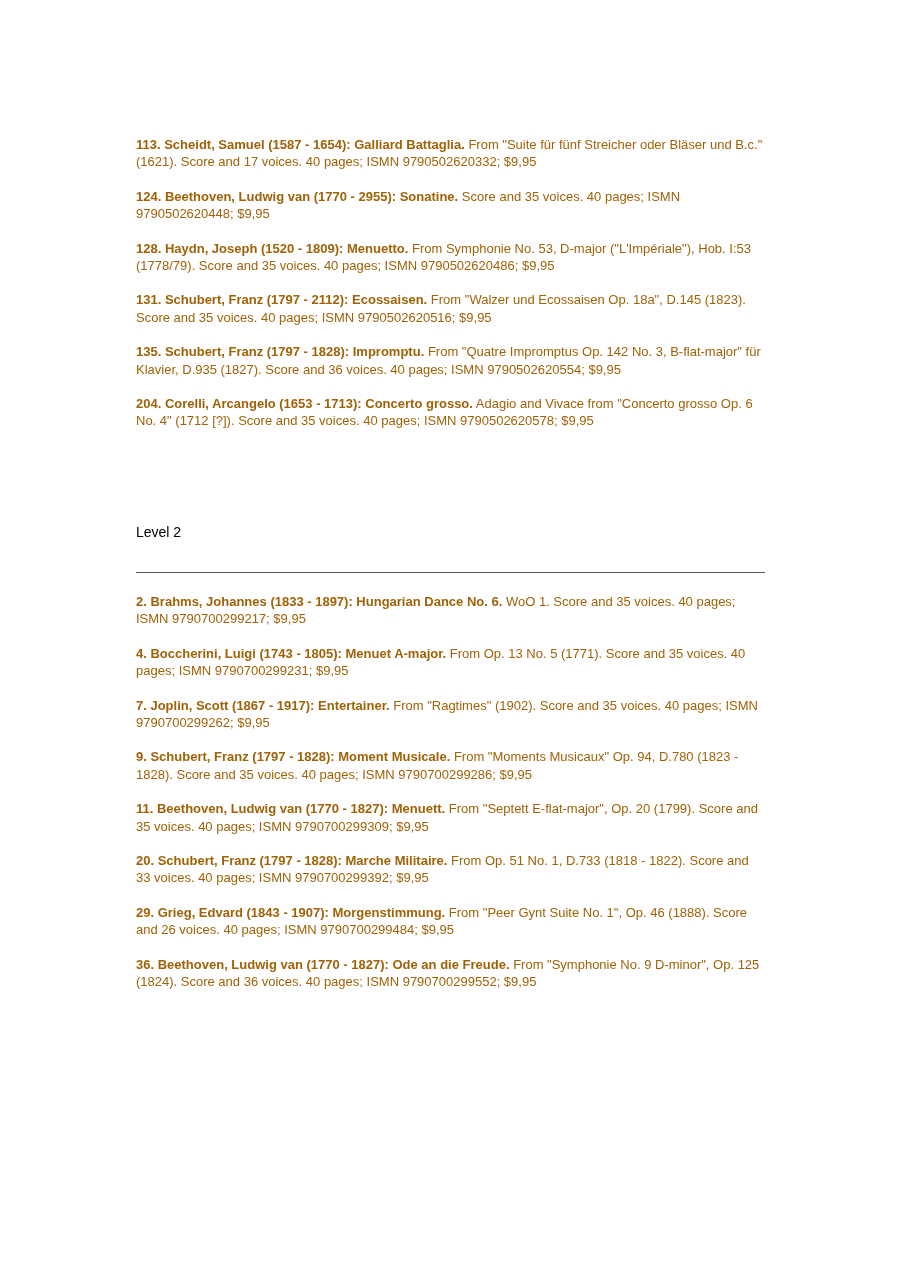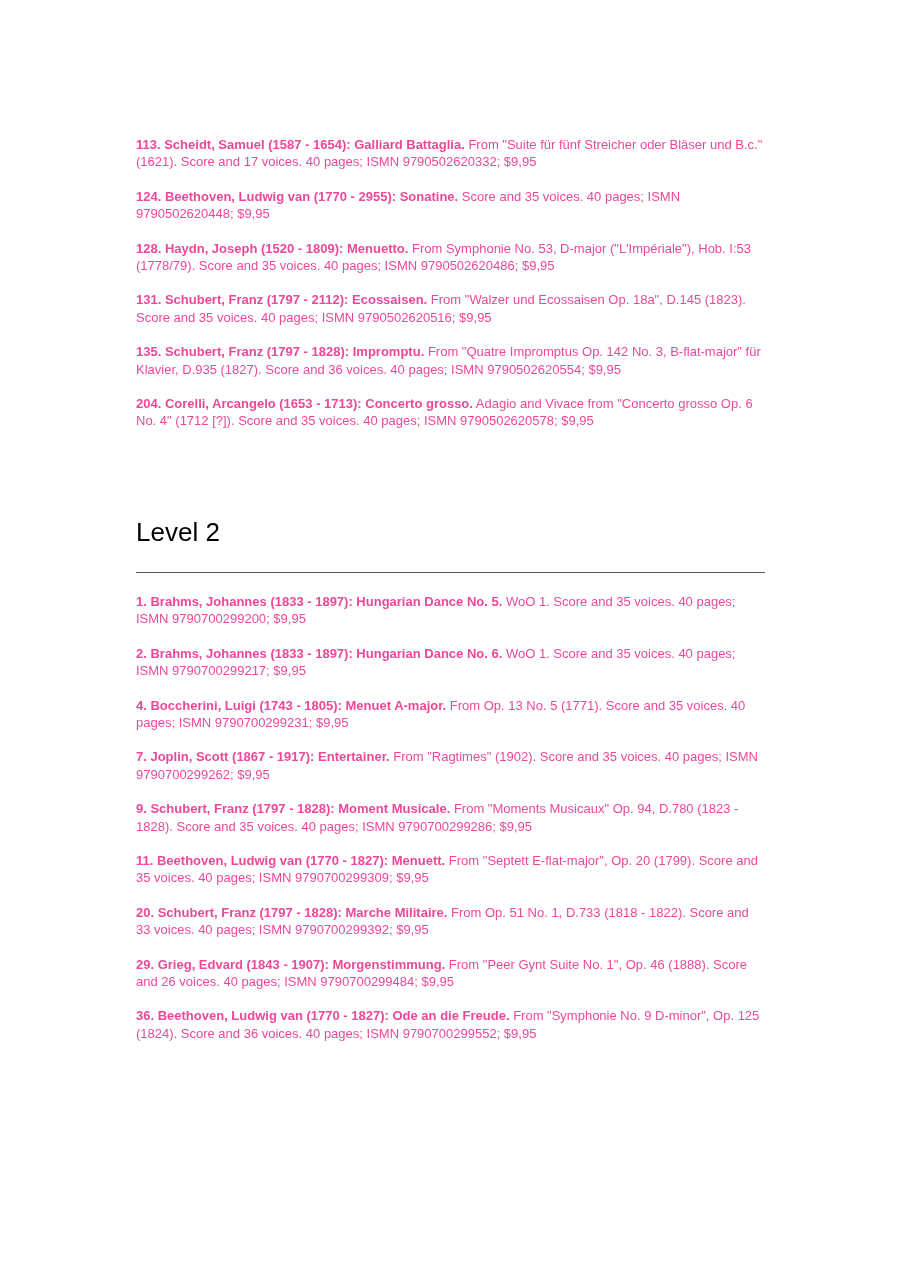--- a/index.html
+++ b/index.html
@@ -19,28 +19,28 @@
   .content {
     position: absolute;
     top: 136px;
     left: 136px;
     width: 629px;
   }
   p.entry {
     margin: 0 0 17px 0;
     font-size: 13px;
     line-height: 17.4px;
-    color: #ec4899;
+    color: #a16207;
   }
   p.entry strong {
     font-weight: bold;
   }
   h1.section-heading {
     margin: 89px 0 0 0;
-    font-size: 26px;
+    font-size: 14px;
     font-weight: normal;
     line-height: 26px;
     color: #000000;
   }
   .divider {
     border: none;
     border-top: 1px solid #555555;
     margin: 27px 0 20px 0;
     width: 100%;
   }
@@ -60,21 +60,20 @@
     <p class="entry"><strong>131. Schubert, Franz (1797 - 2112): Ecossaisen.</strong> <span>From "Walzer und Ecossaisen Op. 18a", D.145 (1823). Score and 35 voices. 40 pages; ISMN 9790502620516; $9,95</span></p>
 
     <p class="entry"><strong>135. Schubert, Franz (1797 - 1828): Impromptu.</strong> <span>From "Quatre Impromptus Op. 142 No. 3, B-flat-major" für Klavier, D.935 (1827). Score and 36 voices. 40 pages; ISMN 9790502620554; $9,95</span></p>
 
     <p class="entry"><strong>204. Corelli, Arcangelo (1653 - 1713): Concerto grosso.</strong> <span>Adagio and Vivace from "Concerto grosso Op. 6 No. 4" (1712 [?]). Score and 35 voices. 40 pages; ISMN 9790502620578; $9,95</span></p>
 
     <h1 class="section-heading">Level 2</h1>
 
     <hr class="divider">
 
-    <p class="entry"><strong>1. Brahms, Johannes (1833 - 1897): Hungarian Dance No. 5.</strong> <span>WoO 1. Score and 35 voices. 40 pages; ISMN 9790700299200; $9,95</span></p>
 
     <p class="entry"><strong>2. Brahms, Johannes (1833 - 1897): Hungarian Dance No. 6.</strong> <span>WoO 1. Score and 35 voices. 40 pages; ISMN 9790700299217; $9,95</span></p>
 
     <p class="entry"><strong>4. Boccherini, Luigi (1743 - 1805): Menuet A-major.</strong> <span>From Op. 13 No. 5 (1771). Score and 35 voices. 40 pages; ISMN 9790700299231; $9,95</span></p>
 
 
     <p class="entry"><strong>7. Joplin, Scott (1867 - 1917): Entertainer.</strong> <span>From "Ragtimes" (1902). Score and 35 voices. 40 pages; ISMN 9790700299262; $9,95</span></p>
 
     <p class="entry"><strong>9. Schubert, Franz (1797 - 1828): Moment Musicale.</strong> <span>From "Moments Musicaux" Op. 94, D.780 (1823 - 1828). Score and 35 voices. 40 pages; ISMN 9790700299286; $9,95</span></p>
 

